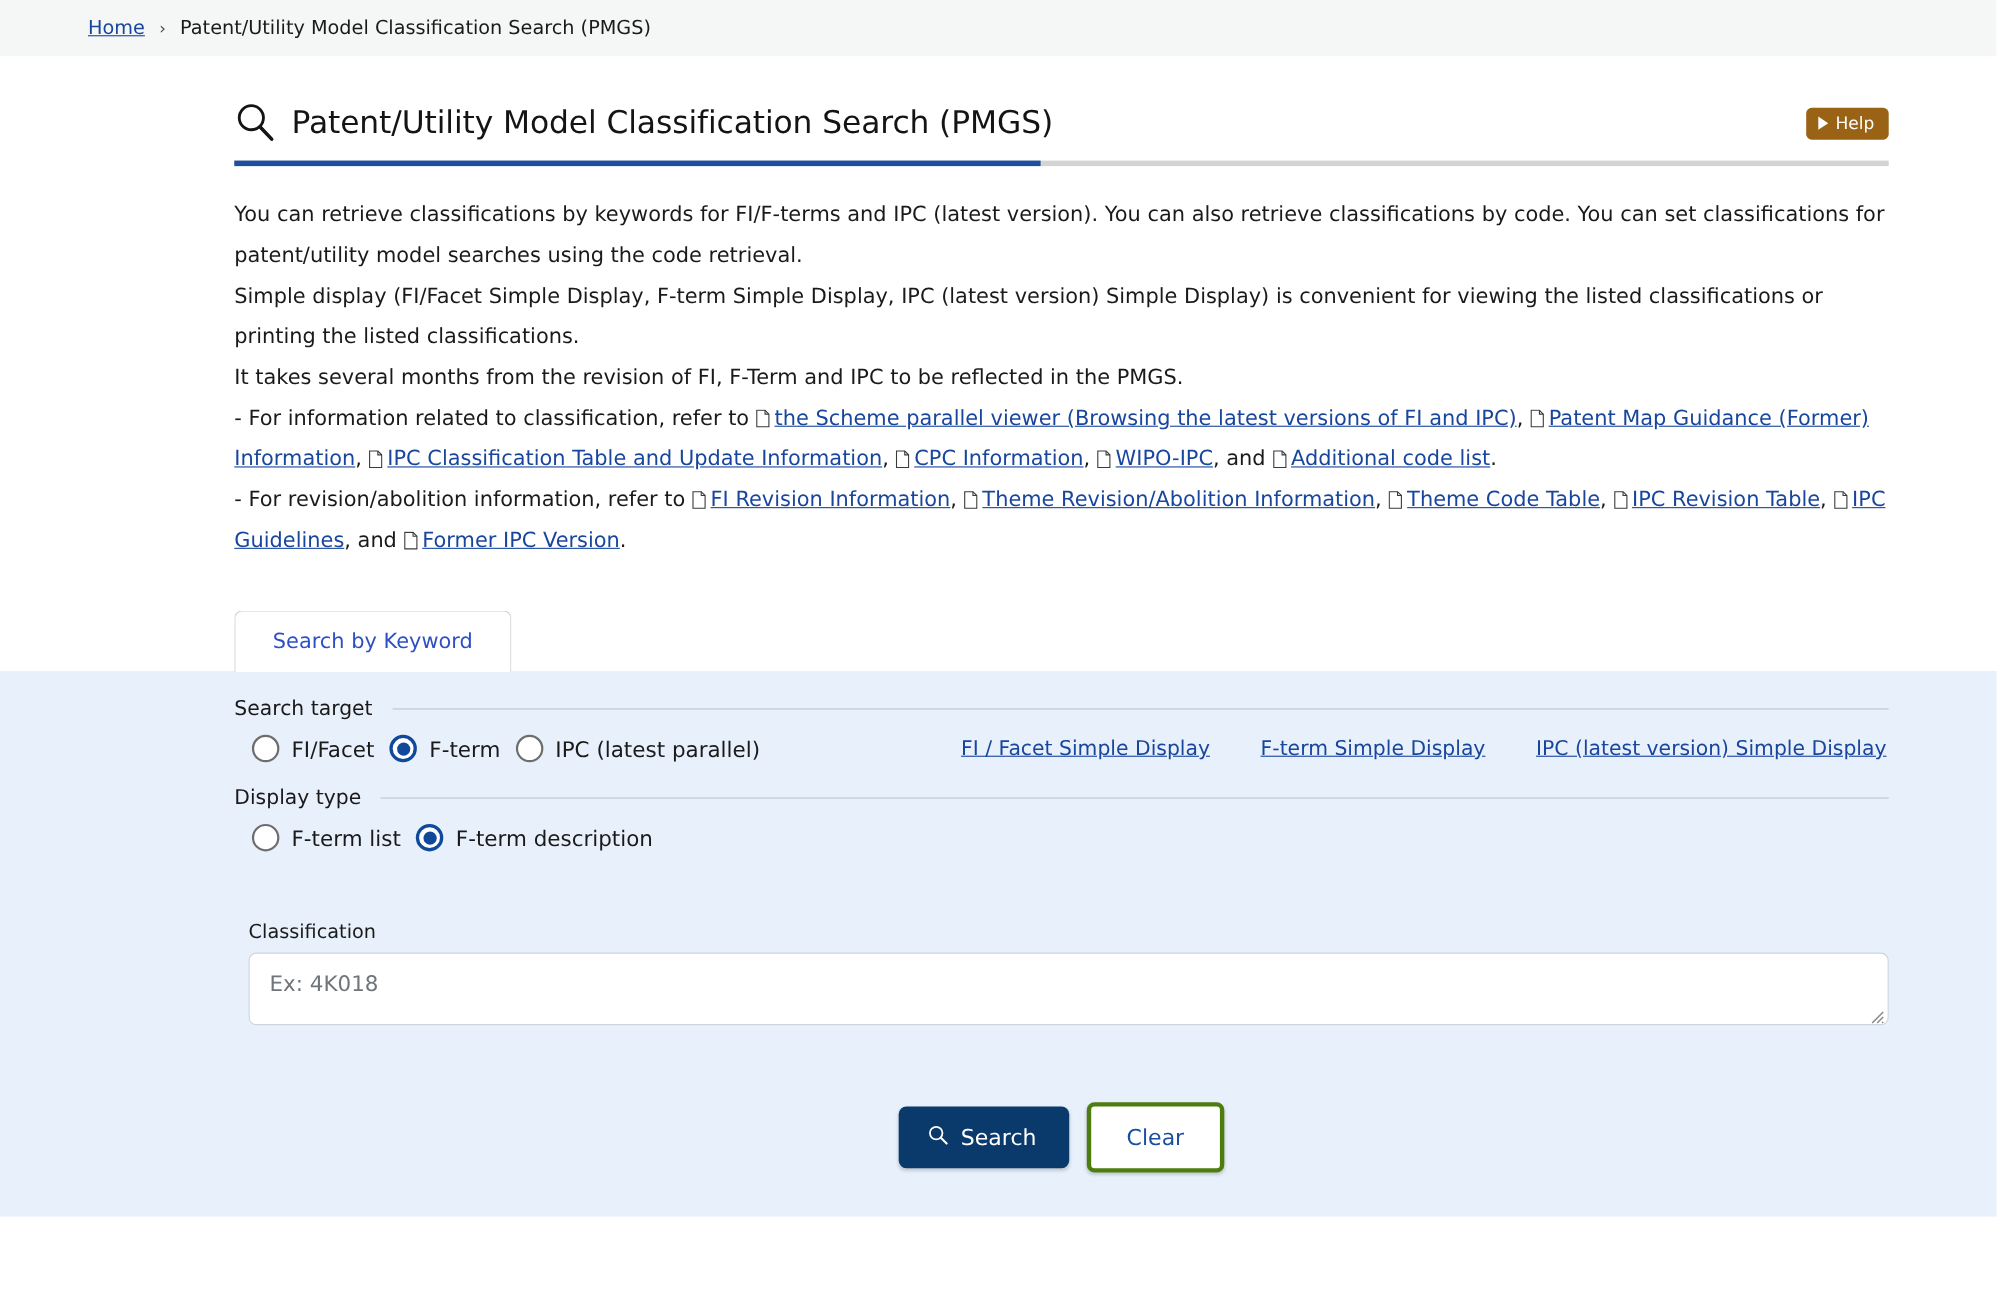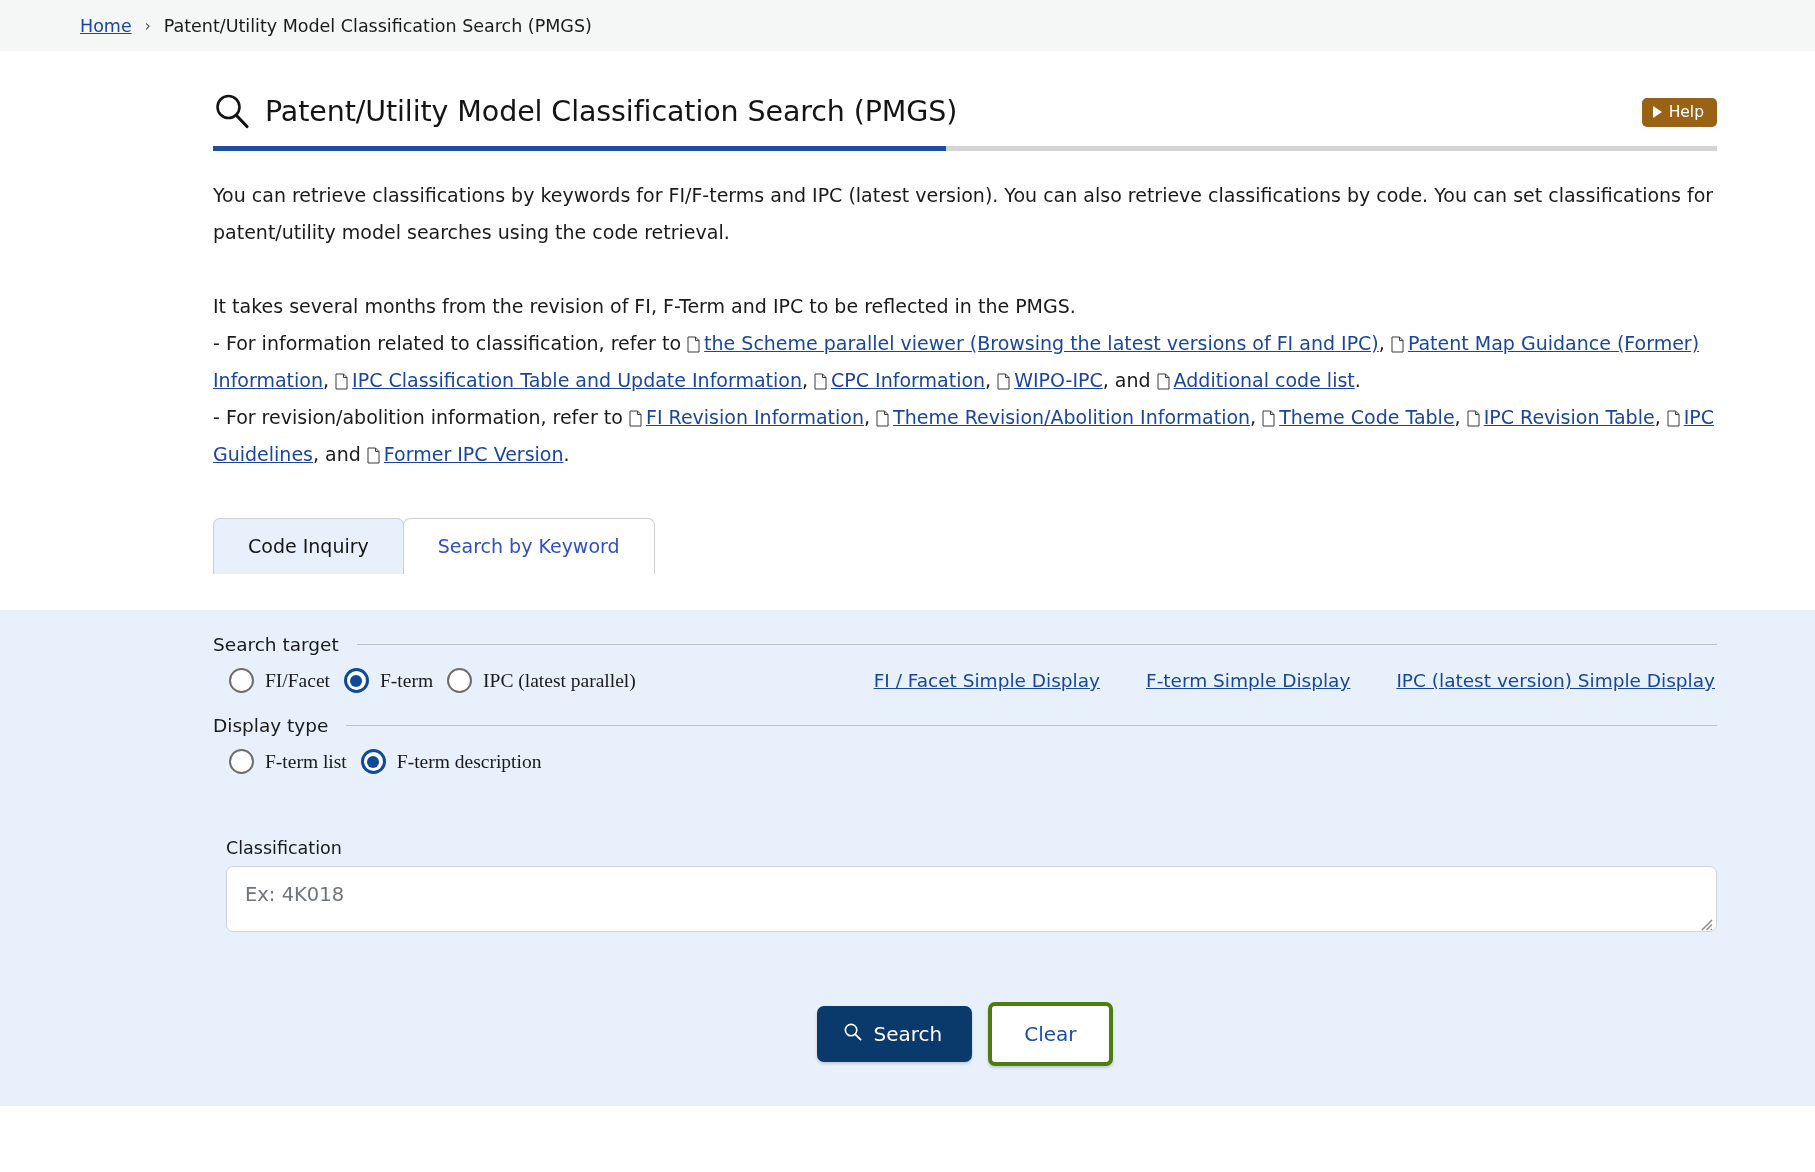--- a/index.html
+++ b/index.html
@@ -181,24 +181,23 @@
   }
 
   .radio-row {
     display: flex;
     align-items: center;
     padding: 8px 0 4px 16px;
     position: relative;
   }
   .radio-item {
     display: flex;
-    align-items: center;
+    align-items: flex-end;
     cursor: pointer;
     margin-right: 14px;
-    font-family: Liberation Serif, serif;
   }
   .radio {
     width: 25px; height: 25px;
     border-radius: 50%;
     border: 2.5px solid #6d6d6d;
     background: #ffffff;
     margin-right: 11px;
     flex: 0 0 auto;
     position: relative;
   }
@@ -322,21 +321,21 @@
 
     <button class="help-btn">
       <span class="tri"></span>
       <span>Help</span>
     </button>
   </div>
   <div class="title-rule"></div>
 
   <div class="description">
     <span>You can retrieve classifications by keywords for FI/F-terms and IPC (latest version). You can also retrieve classifications by code. You can set classifications for patent/utility model searches using the code retrieval.</span><br>
-    <br>
+    <span>Simple display (FI/Facet Simple Display, F-term Simple Display, IPC (latest version) Simple Display) is convenient for viewing the listed classifications or printing the listed classifications.</span><br>
     <span>It takes several months from the revision of FI, F-Term and IPC to be reflected in the PMGS.</span><br>
 
     <span>
       <span>- For information related to classification, refer to </span><span class="doc-ico"><svg viewBox="0 0 13 17" width="13" height="17">
             <path d="M1 1 h7.5 l3.5 3.5 V16 H1 Z" fill="#fff" stroke="#3a3a3a" stroke-width="1"></path>
             <path d="M8.5 1 v3.5 h3.5" fill="none" stroke="#3a3a3a" stroke-width="1"></path>
           </svg></span><a>the Scheme parallel viewer (Browsing the latest versions of FI and IPC)</a><span>, </span><span class="doc-ico"><svg viewBox="0 0 13 17" width="13" height="17">
             <path d="M1 1 h7.5 l3.5 3.5 V16 H1 Z" fill="#fff" stroke="#3a3a3a" stroke-width="1"></path>
             <path d="M8.5 1 v3.5 h3.5" fill="none" stroke="#3a3a3a" stroke-width="1"></path>
           </svg></span><a>Patent Map Guidance (Former) Information</a><span>, </span><span class="doc-ico"><svg viewBox="0 0 13 17" width="13" height="17">
@@ -371,21 +370,20 @@
             <path d="M1 1 h7.5 l3.5 3.5 V16 H1 Z" fill="#fff" stroke="#3a3a3a" stroke-width="1"></path>
             <path d="M8.5 1 v3.5 h3.5" fill="none" stroke="#3a3a3a" stroke-width="1"></path>
           </svg></span><a>IPC Guidelines</a><span>, and </span><span class="doc-ico"><svg viewBox="0 0 13 17" width="13" height="17">
             <path d="M1 1 h7.5 l3.5 3.5 V16 H1 Z" fill="#fff" stroke="#3a3a3a" stroke-width="1"></path>
             <path d="M8.5 1 v3.5 h3.5" fill="none" stroke="#3a3a3a" stroke-width="1"></path>
           </svg></span><a>Former IPC Version</a><span>.</span>
     </span>
   </div>
 
   <div class="tabs">
-    <div class="tab active">Code Inquiry</div>
     <div class="tab">Search by Keyword</div>
   </div>
 </div>
 
 <div class="panel" style="top: 610px;">
   <div class="panel-inner">
 
     <div class="section-head">
       <span class="label">Search target</span>
       <span class="rule"></span>

